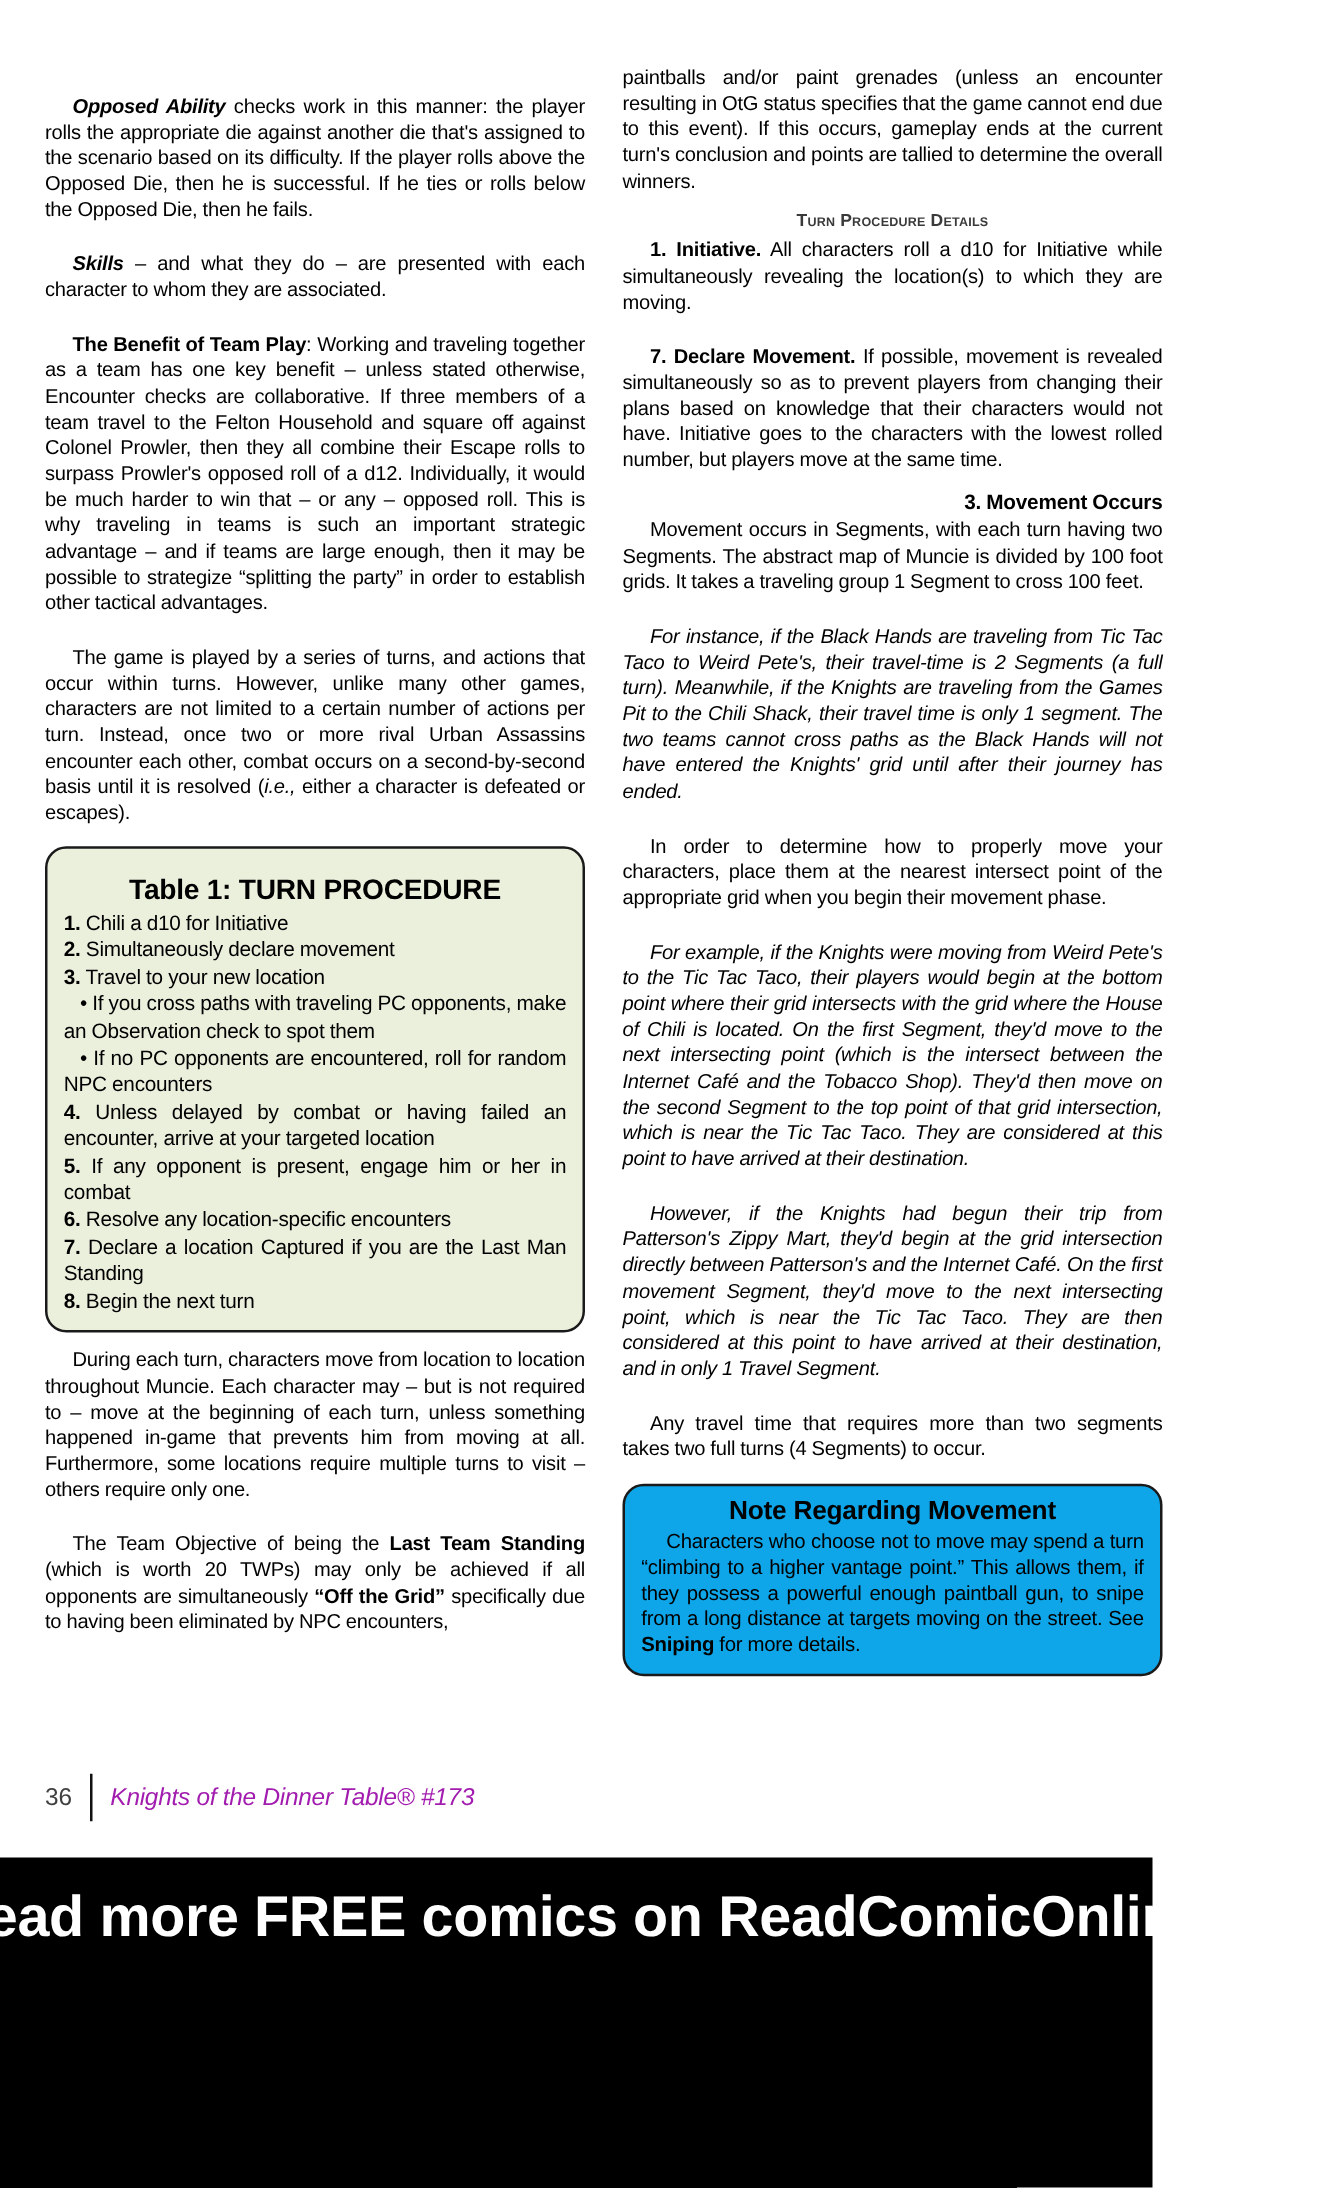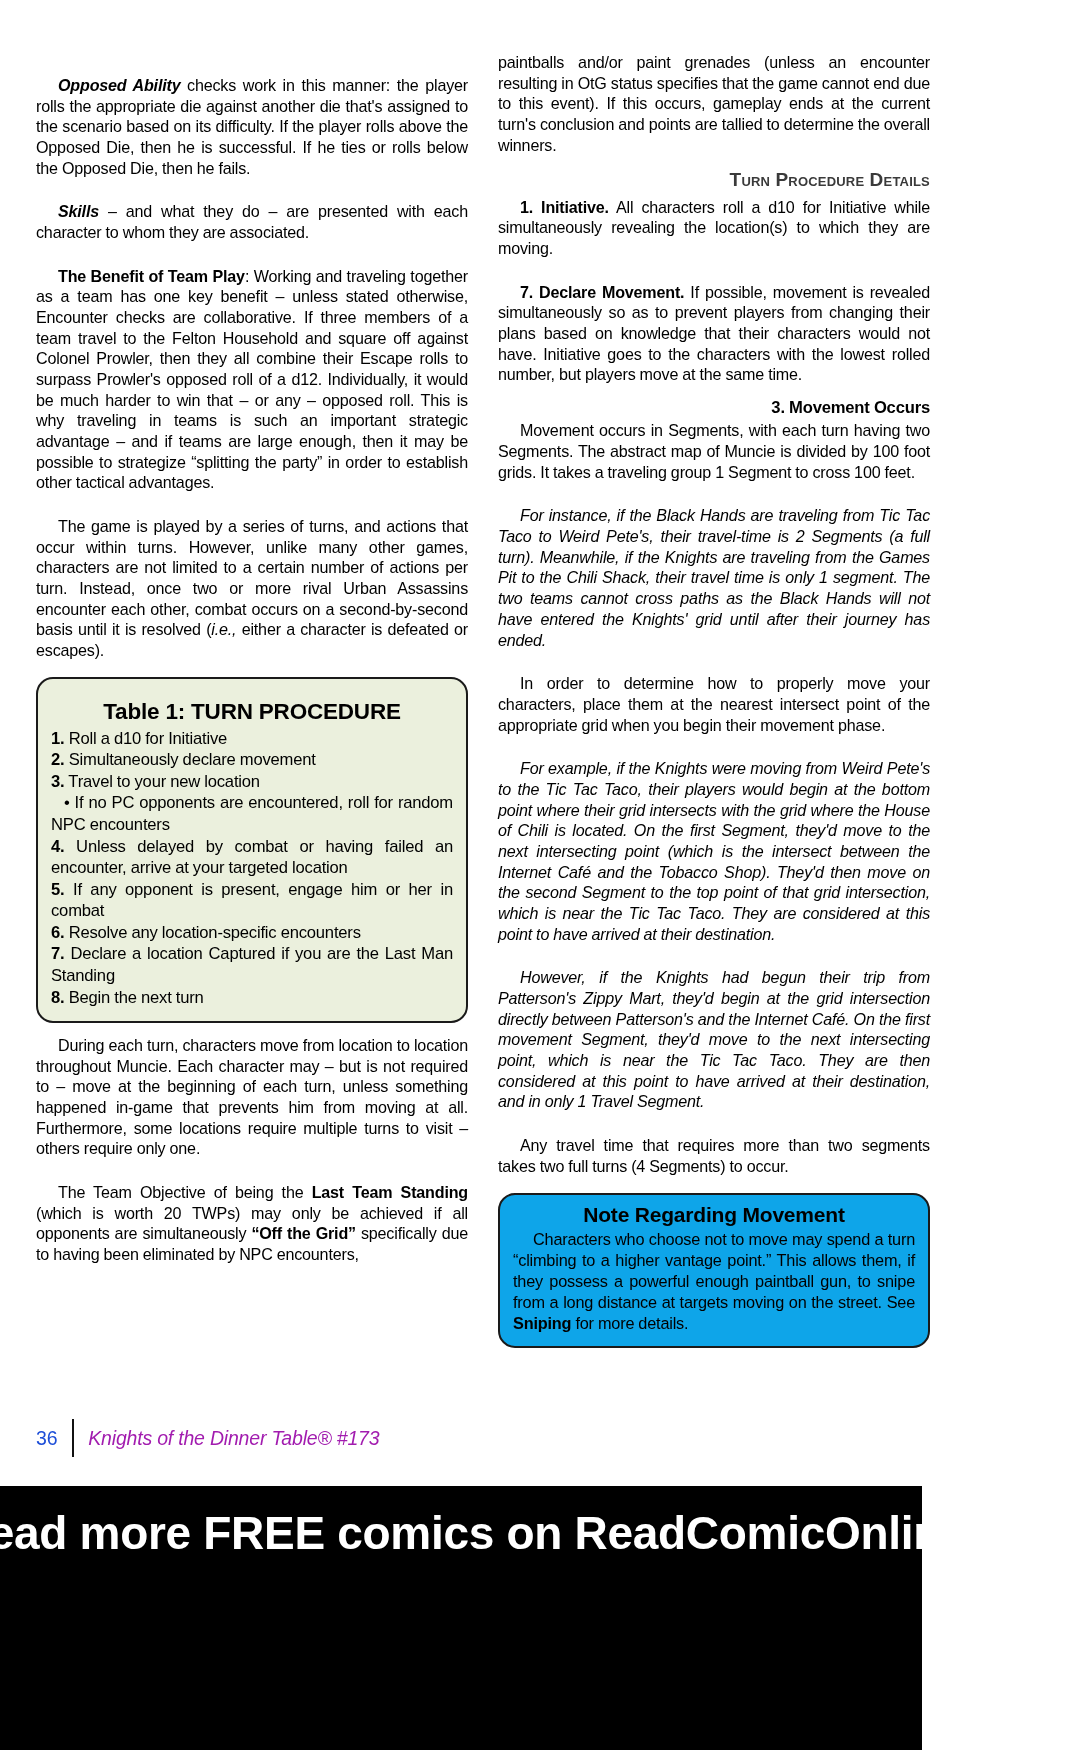--- a/index.html
+++ b/index.html
@@ -48,28 +48,28 @@
   p.ital {
     font-style: italic;
     text-indent: 22px;
   }
   b, strong { font-weight: bold; }
   i, em { font-style: italic; }
   .bi { font-weight: bold; font-style: italic; }
 
   
   .sechead {
-    font-size: 19px;
+    font-size: 14px;
     font-weight: bold;
     color: #3a3a3a;
     letter-spacing: 0.2px;
     text-indent: 0;
     margin-top: 13px;
     margin-bottom: 4px;
-    text-align: right;
+    text-align: center;
   }
 
   .subhead {
     font-size: 16.6px;
     font-weight: bold;
     text-indent: 0;
     text-align: right;
     margin-top: 12px;
     margin-bottom: 2px;
   }
@@ -134,21 +134,21 @@
     position: absolute;
     left: 36px;
     top: 1418px;
     width: 894px;
     height: 40px;
     display: flex;
     align-items: center;
   }
   .footer .pagenum {
     font-size: 19.5px;
-    color: #1d4ed8;
+    color: #404040;
     margin-right: 14px;
     text-align: right;
   }
   .footer .rule {
     width: 2.6px;
     height: 38px;
     background: #111;
     margin-right: 14px;
   }
   .footer .mag {
@@ -192,23 +192,24 @@
       <p class="gap"><span class="bi">Opposed Ability</span><span> checks work in this manner: the player rolls the appropriate die against another die that's assigned to the scenario based on its difficulty.  If the player rolls above the Opposed Die, then he is successful.  If he ties or rolls below the Opposed Die, then he fails.</span></p>
 
       <p class="gap"><span class="bi">Skills</span><span> – and what they do – are presented with each character to whom they are associated.</span></p>
 
       <p class="gap"><span style="font-weight:bold">The Benefit of Team Play</span><span>: Working and traveling together as a team has one key benefit – unless stated otherwise, Encounter checks are collaborative.  If three members of a team travel to the Felton Household and square off against Colonel Prowler, then they all combine their Escape rolls to surpass Prowler's opposed roll of a d12.  Individually, it would be much harder to win that – or any – opposed roll.  This is why traveling in teams is such an important strategic advantage – and if teams are large enough, then it may be possible to strategize “splitting the party” in order to establish other tactical advantages.</span></p>
 
       <p class="gap"><span>The game is played by a series of turns, and actions that occur within turns.  However, unlike many other games, characters are not limited to a certain number of actions per turn.  Instead, once two or more rival Urban Assassins encounter each other, combat occurs on a second-by-second basis until it is resolved (</span><i>i.e.,</i><span> either a character is defeated or escapes).</span></p>
 
       <div class="box-green">
         <div class="box-title">Table 1: TURN PROCEDURE</div>
-        <p class="line"><b>1.</b><span> Roll a d10 for Initiative</span></p>
+        <p class="line"><b>1.</b><span> Chili a d10 for Initiative</span></p>
         <p class="line"><b>2.</b><span> Simultaneously declare movement</span></p>
         <p class="line"><b>3.</b><span> Travel to your new location</span></p>
+        <p class="line bullet"><span>• If you cross paths with traveling PC opponents, make an Observation check to spot them</span></p>
         <p class="line bullet"><span>• If no PC opponents are encountered, roll for random NPC encounters</span></p>
         <p class="line"><b>4.</b><span> Unless delayed by combat or having failed an encounter, arrive at your targeted location</span></p>
         <p class="line"><b>5.</b><span> If any opponent is present, engage him or her in combat</span></p>
         <p class="line"><b>6.</b><span> Resolve any location-specific encounters</span></p>
         <p class="line"><b>7.</b><span> Declare a location Captured if you are the Last Man Standing</span></p>
         <p class="line"><b>8.</b><span> Begin the next turn</span></p>
       </div>
 
       <p>During each turn, characters move from location to location throughout Muncie. Each character may – but is not required to – move at the beginning of each turn, unless something happened in-game that prevents him from moving at all.  Furthermore, some locations require multiple turns to visit – others require only one.</p>
 

